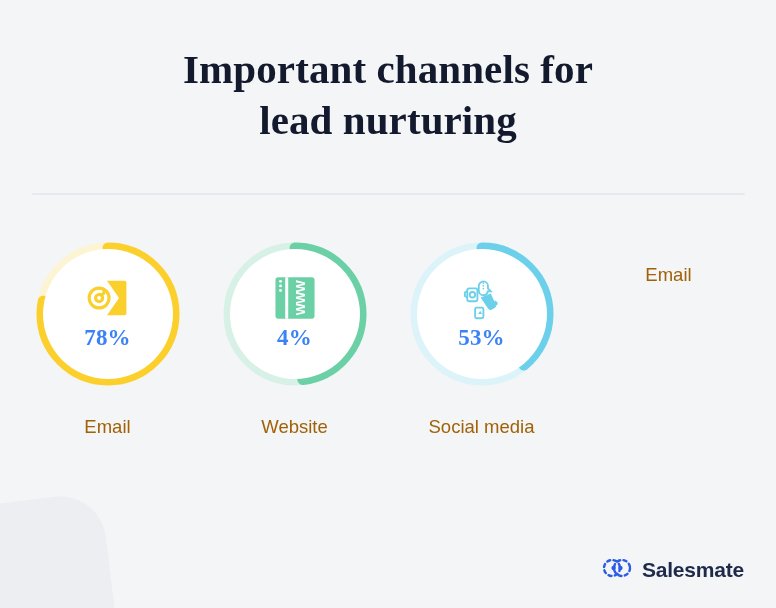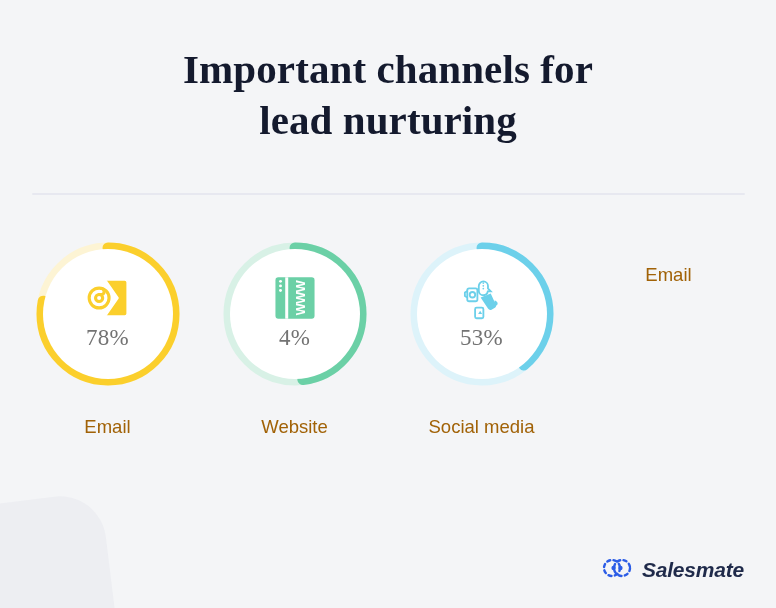--- a/index.html
+++ b/index.html
@@ -107,43 +107,42 @@
     height: 42px;
     display: flex;
     align-items: center;
     justify-content: center;
     margin-bottom: 6px;
   }
   .icon-wrap svg { display: block; }
 
   .pct {
     font-family: "Liberation Serif", "DejaVu Serif", serif;
-    font-weight: normal;
+    font-weight: bold;
     font-size: 23px;
-    color: #737373;
+    color: #3b82f6;
     letter-spacing: 0.2px;
   }
 
   .card-label {
     margin-top: 26px;
     font-family: "Liberation Sans", sans-serif;
     font-size: 18.5px;
     color: #a16207;
     text-align: center;
     white-space: nowrap;
   }
 
   .brand {
     position: absolute;
     right: 32px;
     bottom: 26px;
     display: flex;
     align-items: flex-end;
     gap: 9px;
-    font-style: italic;
   }
   .brand-mark { display: block; }
   .brand-name {
     font-family: "Liberation Sans", sans-serif;
     font-weight: bold;
     font-size: 21px;
     color: #1f2a4a;
     letter-spacing: -0.2px;
   }
 </style>

